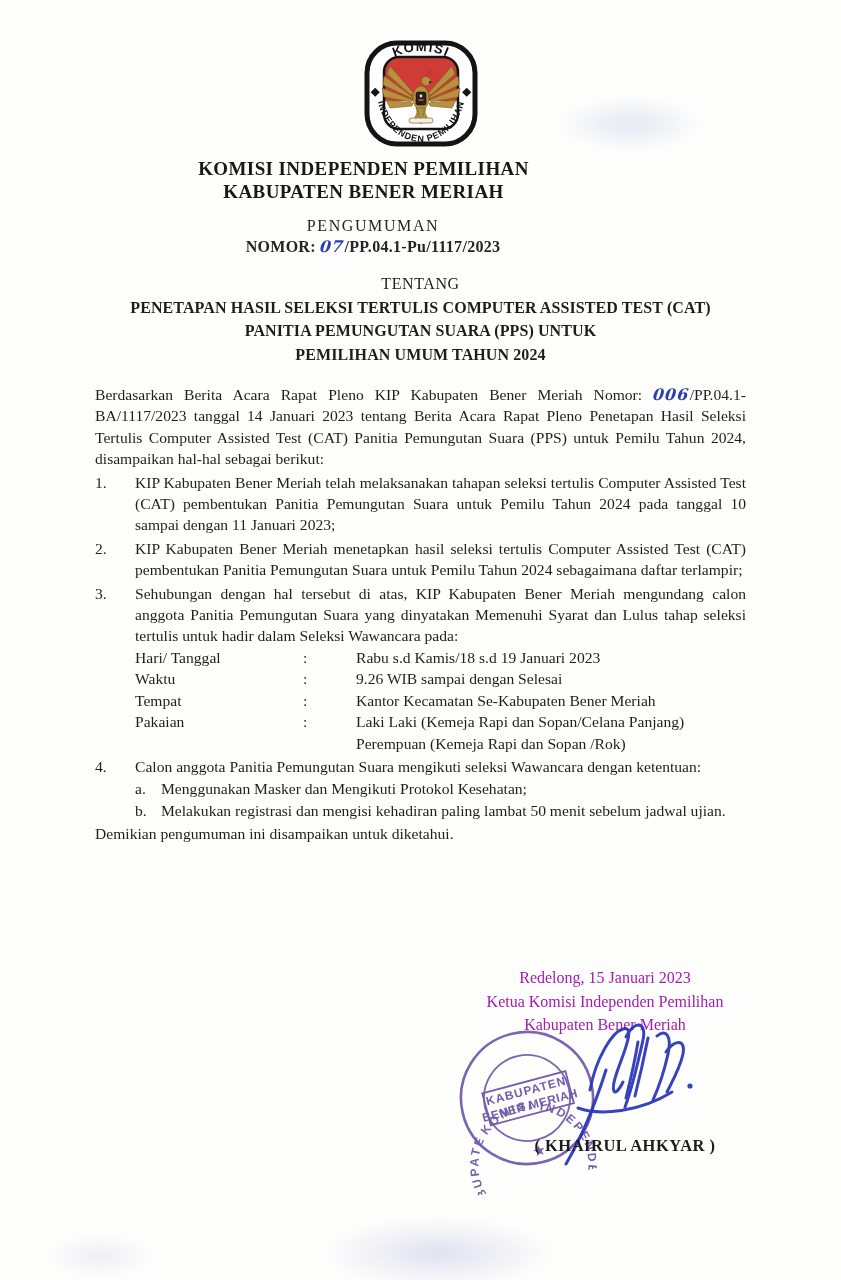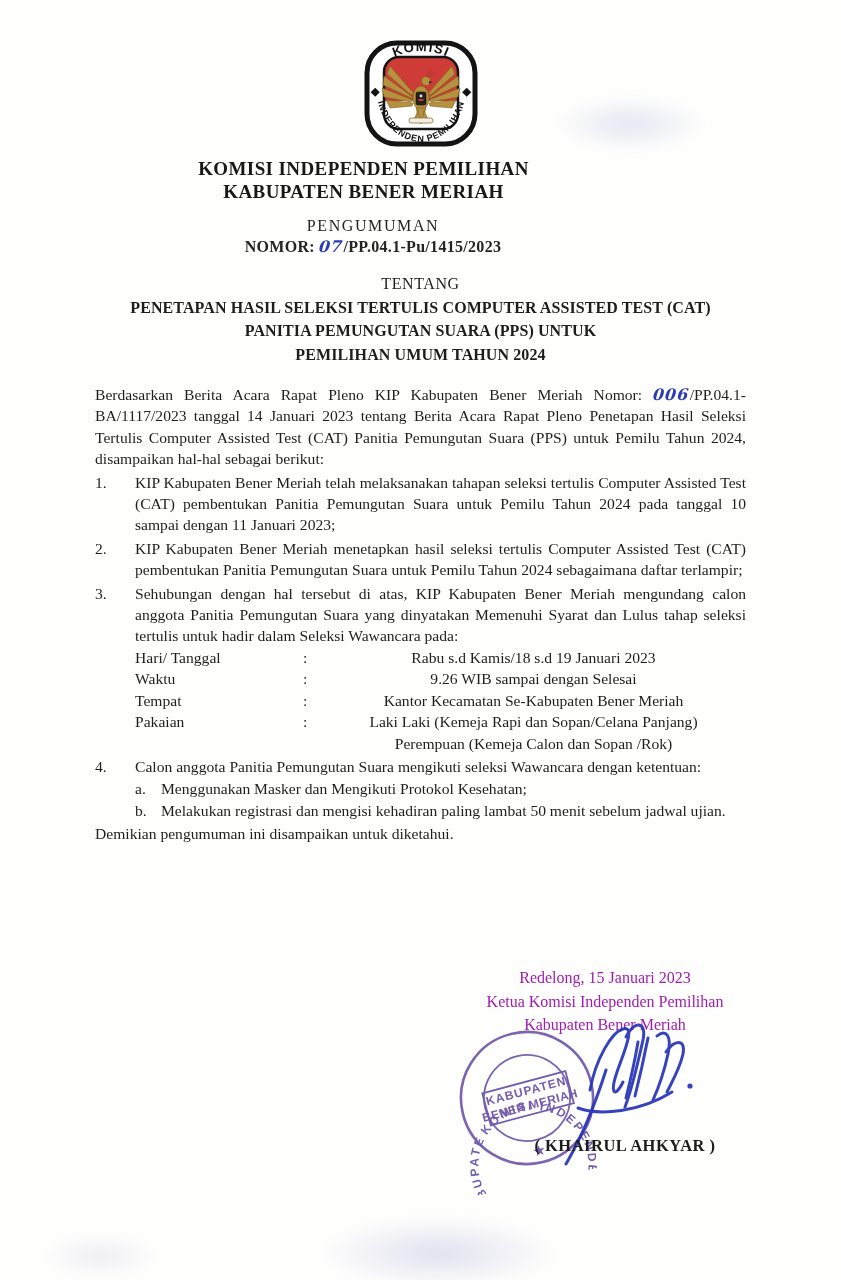--- a/index.html
+++ b/index.html
@@ -64,21 +64,21 @@
   }
   .content .hand { font-size: 16px; }
   .intro { margin-bottom: 2px; }
   .num-item { display: flex; margin-top: 2px; }
   .num-item .num { flex: 0 0 40px; }
   .num-item .itext { flex: 1; text-align: justify; }
   .schedule { margin-top: 0; }
   .sched-row { display: flex; }
   .sched-row .slabel { flex: 0 0 168px; }
   .sched-row .scolon { flex: 0 0 18px; }
-  .sched-row .svalue { flex: 1; text-align: center; }
+  .sched-row .svalue { flex: 1; text-align: left; margin-left: 35px; }
   .sub-items { margin-top: 1px; }
   .sub-item { display: flex; margin-left: 0; }
   .sub-item .letter { flex: 0 0 26px; }
   .sub-item .stext { flex: 1; text-align: justify; }
   .closing { margin-top: 2px; text-align: left; }
 
   
   .sign-block {
     position: absolute; left: 440px; top: 966px; width: 330px;
     text-align: center; font-size: 16px; line-height: 23.5px; color: #a21caf;
@@ -161,21 +161,21 @@
     </svg>
   </div>
 
   <div class="org-header">
     <div>KOMISI INDEPENDEN PEMILIHAN</div>
     <div>KABUPATEN BENER MERIAH</div>
   </div>
 
   <div class="doc-meta">
     <div class="doc-type">PENGUMUMAN</div>
-    <div class="doc-number"><span>NOMOR: </span><span class="hand">07</span><span>/PP.04.1-Pu/1415/2023</span></div>
+    <div class="doc-number"><span>NOMOR: </span><span class="hand">07</span><span>/PP.04.1-Pu/1117/2023</span></div>
   </div>
 
   <div class="subject">
     <div class="t-label">TENTANG</div>
     <div class="t-line">PENETAPAN HASIL SELEKSI TERTULIS COMPUTER ASSISTED TEST (CAT)</div>
     <div class="t-line">PANITIA PEMUNGUTAN SUARA (PPS) UNTUK</div>
     <div class="t-line">PEMILIHAN UMUM TAHUN 2024</div>
   </div>
 
   <div class="content">
@@ -209,21 +209,21 @@
           <div class="sched-row">
             <div class="slabel">Tempat</div>
             <div class="scolon">:</div>
             <div class="svalue">Kantor Kecamatan Se-Kabupaten Bener Meriah</div>
           </div>
           <div class="sched-row">
             <div class="slabel">Pakaian</div>
             <div class="scolon">:</div>
             <div class="svalue">
               <div>Laki Laki (Kemeja Rapi dan Sopan/Celana Panjang)</div>
-              <div>Perempuan (Kemeja Calon dan Sopan /Rok)</div>
+              <div>Perempuan (Kemeja Rapi dan Sopan /Rok)</div>
             </div>
           </div>
         </div>
       </div>
     </div>
 
     <div class="num-item">
       <div class="num">4.</div>
       <div class="itext">
         <span>Calon anggota Panitia Pemungutan Suara mengikuti seleksi Wawancara dengan ketentuan:</span>

